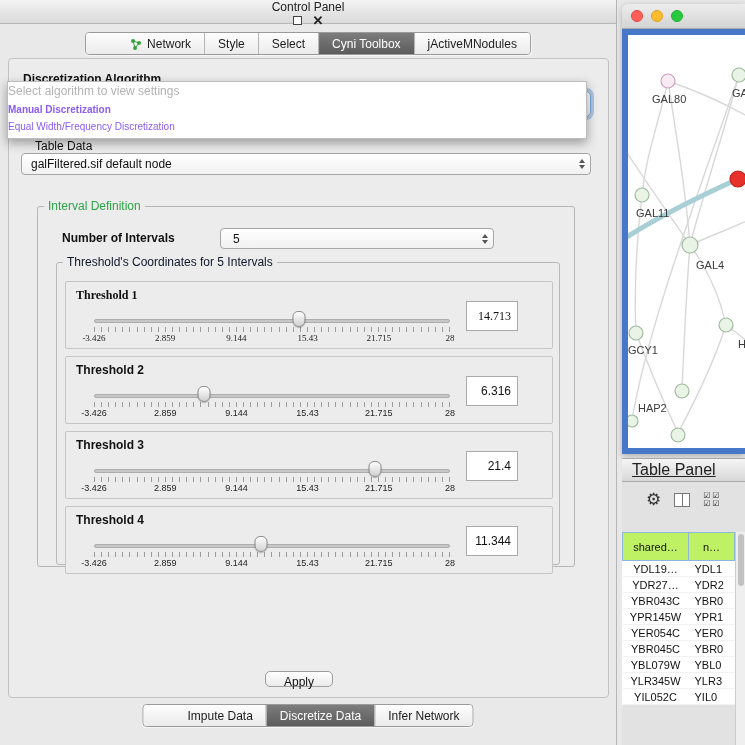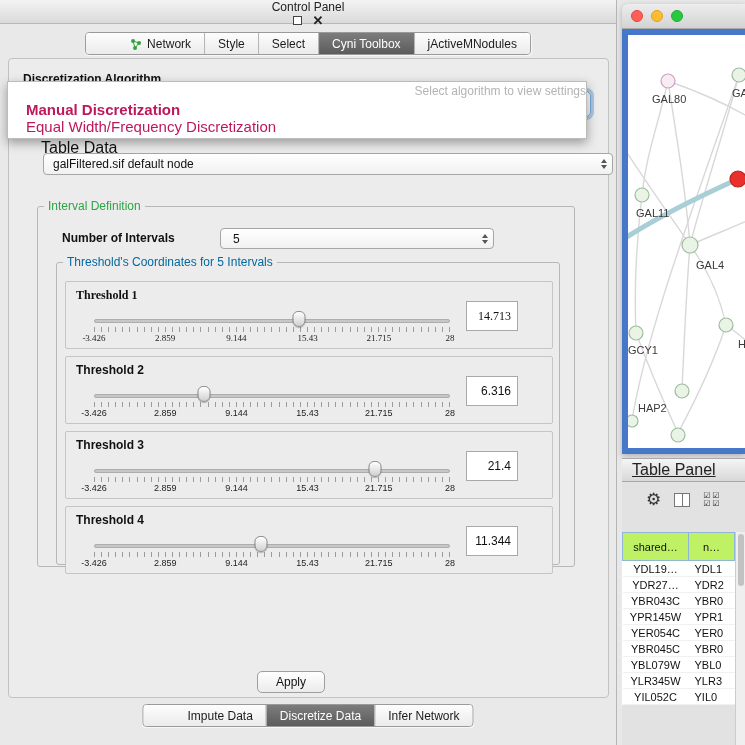--- a/index.html
+++ b/index.html
@@ -18,39 +18,39 @@
   .tab:first-child { border-left:none;padding-left:44px; }
   .tab.selected { background:linear-gradient(#7d7d7d,#5c5c5c); color:#fff; }
   .top-tabs { position:absolute; top:32px; left:50%; transform:translateX(-50%); }
   .bottom-tabs { position:absolute; top:704px; left:50%; transform:translateX(-50%); }
 
   .cp-content { position:absolute; left:8px; top:58px; width:601px; height:640px; background:#ececec; border:1px solid #c2c2c2; border-radius:4px; }
 
   .algo-label { position:absolute; left:14px; top:13px; font-size:12px; font-weight:bold; color:#111; }
   .algo-combo { position:absolute; left:12px; top:32px; width:570px; height:26px; border:1px solid #7aa8d8; border-radius:5px; background:linear-gradient(#ffffff,#f0f0f0); box-shadow:0 0 0 3px rgba(110,160,220,.5); }
   .algo-popup { position:absolute; left:-2px; top:22px; width:580px; height:58px; background:#fff; border:1px solid #bcbcbc; box-shadow:0 4px 10px rgba(0,0,0,.35); z-index:40; }
-  .popup-placeholder { height:19px; line-height:19px; text-align:right; color:#b3b3b3; font-size:12px; }
-  .popup-item { height:17px; line-height:17px; padding-left:18px; font-size:15px; color:#be185d; }
+  .popup-placeholder { height:19px; line-height:19px; text-align:left; color:#b3b3b3; font-size:12px; }
+  .popup-item { height:17px; line-height:17px; padding-left:0; font-size:10px; color:#8b5cf6; }
   .popup-item.strong { font-weight:bold; }
 
-  .section-label { position:absolute; left:32px; top:80px; font-size:16px; color:#111; }
+  .section-label { position:absolute; left:26px; top:80px; font-size:12px; color:#111; }
   .combo { background:linear-gradient(#ffffff,#f1f1f1); border:1px solid #a6a6a6; border-radius:4px; position:absolute; display:flex; align-items:center; }
   .combo .combo-text { flex:1; font-size:12px; color:#111; padding-left:9px; overflow:hidden; white-space:nowrap; }
   .stepper { width:16px; display:flex; flex-direction:column; align-items:center; justify-content:center; gap:2px; }
   .stepper i { display:block; width:0; height:0; border-left:3.5px solid transparent; border-right:3.5px solid transparent; }
   .stepper .up { border-bottom:4px solid #555; }
   .stepper .dn { border-top:4px solid #555; }
-  .tdata-combo { left:12px; top:94px; width:570px; height:22px;margin-left:22px; }
+  .tdata-combo { left:12px; top:94px; width:570px; height:22px; }
 
   fieldset.grp { position:absolute; border:1px solid #b7b7b7; border-radius:3px; }
   fieldset.grp legend { font-size:12px; padding:0 4px; margin-left:6px; }
   .grp-interval { left:28px; top:140px; width:538px; height:368px; }
   .grp-interval > legend { color:#2da546; }
   .grp-thresholds { left:18px; top:42px; width:504px; height:310px; position:absolute; }
-  .grp-thresholds > legend { color:#0369a1; }
+  .grp-thresholds > legend { color:#0f172a; }
   .grp-attrs { left:28px; top:518px; width:538px; height:88px; }
   .grp-attrs > legend { color:#2233cc; }
 
   .num-row-label { position:absolute; left:24px; top:18px; font-size:12px; font-weight:bold; color:#111; }
   .num-combo { left:182px; top:15px; width:274px; height:21px; }
   .num-combo .combo-text { padding-left:12px; }
 
   .thr { position:absolute; left:8px; width:488px; height:68px; border:1px solid #c5c5c5; border-radius:2px; background:#ececec; }
   .thr-label { position:absolute; left:10px; top:6px; font-size:12px; font-weight:bold; color:#111; }
   .slider-wrap { position:absolute; left:28px; top:0; width:356px; height:100%; }
@@ -62,21 +62,21 @@
   .scale span:nth-child(1){left:0%;} .scale span:nth-child(2){left:20%;} .scale span:nth-child(3){left:40%;}
   .scale span:nth-child(4){left:60%;} .scale span:nth-child(5){left:80%;} .scale span:nth-child(6){left:100%;}
   .thr-value { position:absolute; right:34px; top:19px; width:52px; height:30px; background:#fff; border:1px solid #a9a9a9; font-size:12px; color:#111; text-align:right; line-height:28px; padding-right:6px; }
 
   .attr-label { position:absolute; left:16px; top:12px; font-size:12px; font-weight:bold; color:#111; }
   .listbox { position:absolute; left:20px; top:30px; width:504px; height:48px; background:#fff; border:1px solid #c0c0c0; overflow:hidden; }
   .list-item { font-size:12px; color:#111; line-height:16px; padding-left:6px; white-space:nowrap; }
   .vscroll { position:absolute; right:0; top:0; bottom:0; width:12px; background:#f2f2f2; border-left:1px solid #d6d6d6; }
   .vthumb { position:absolute; left:2px; top:2px; width:7px; height:26px; background:#c2c2c2; border-radius:4px; }
 
-  .apply-btn { position:absolute; left:248px; top:612px; width:68px; height:22px; background:linear-gradient(#ffffff,#ebebeb); border:1px solid #9f9f9f; border-radius:5px; font-size:12px; color:#111; text-align:center; line-height:20px; }
+  .apply-btn { position:absolute; left:256px; top:612px; width:68px; height:16px; background:linear-gradient(#ffffff,#ebebeb); border:1px solid #9f9f9f; border-radius:5px; font-size:12px; color:#111; text-align:center; line-height:20px; }
 
   
   .net-window { position:absolute; left:622px; top:4px; width:123px; height:450px; border-radius:6px 0 0 0; overflow:hidden; box-shadow:0 2px 6px rgba(0,0,0,.25); }
   .net-titlebar { position:absolute; left:0; top:0; right:0; height:25px; background:linear-gradient(#ededed,#d3d3d3); border-bottom:1px solid #a9a9a9; border-radius:6px 0 0 0; display:flex; align-items:center; padding-left:9px; gap:8px; }
   .tl { width:12px; height:12px; border-radius:50%; display:inline-block; }
   .tl.red { background:#ff5f57; border:1px solid #e2463d; }
   .tl.yellow { background:#febc2e; border:1px solid #dfa023; }
   .tl.green { background:#28c840; border:1px solid #1faf38; }
   .net-frame { position:absolute; left:0; top:25px; right:0; bottom:0; background:#4677c8; padding:6px 0 6px 6px; }
   .net-canvas { position:relative; width:100%; height:100%; background:#fff; overflow:hidden; }

